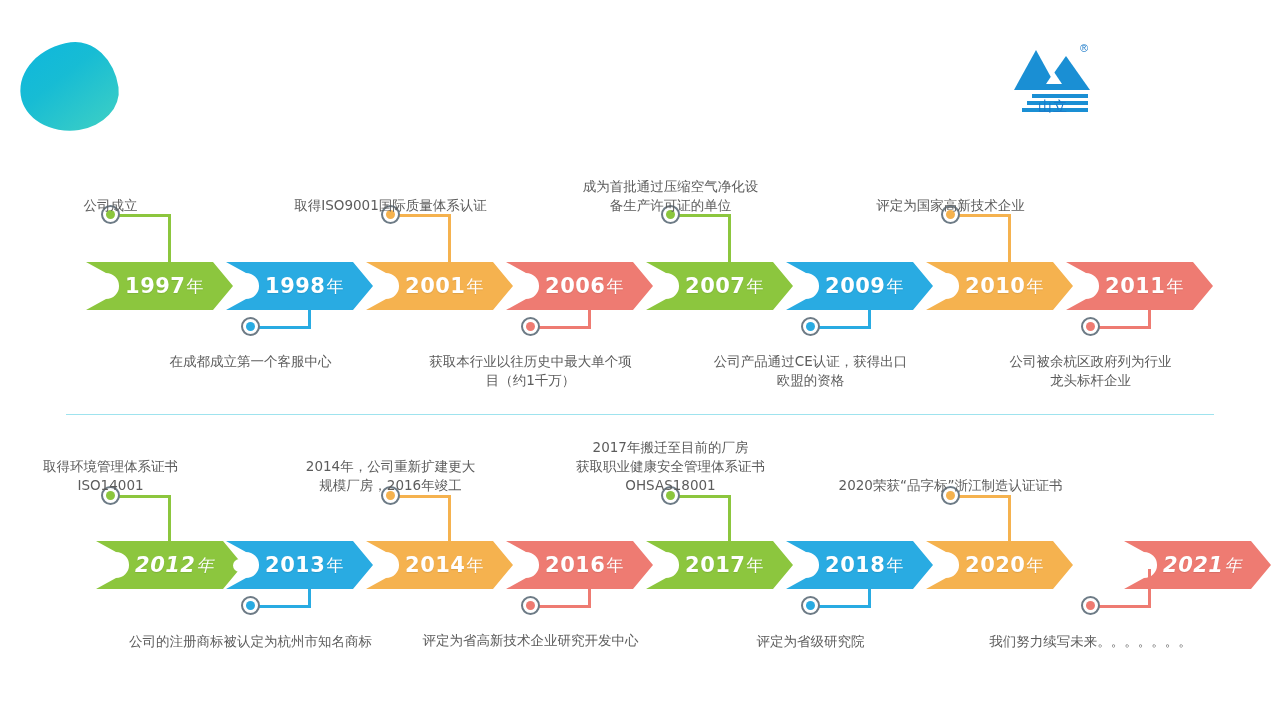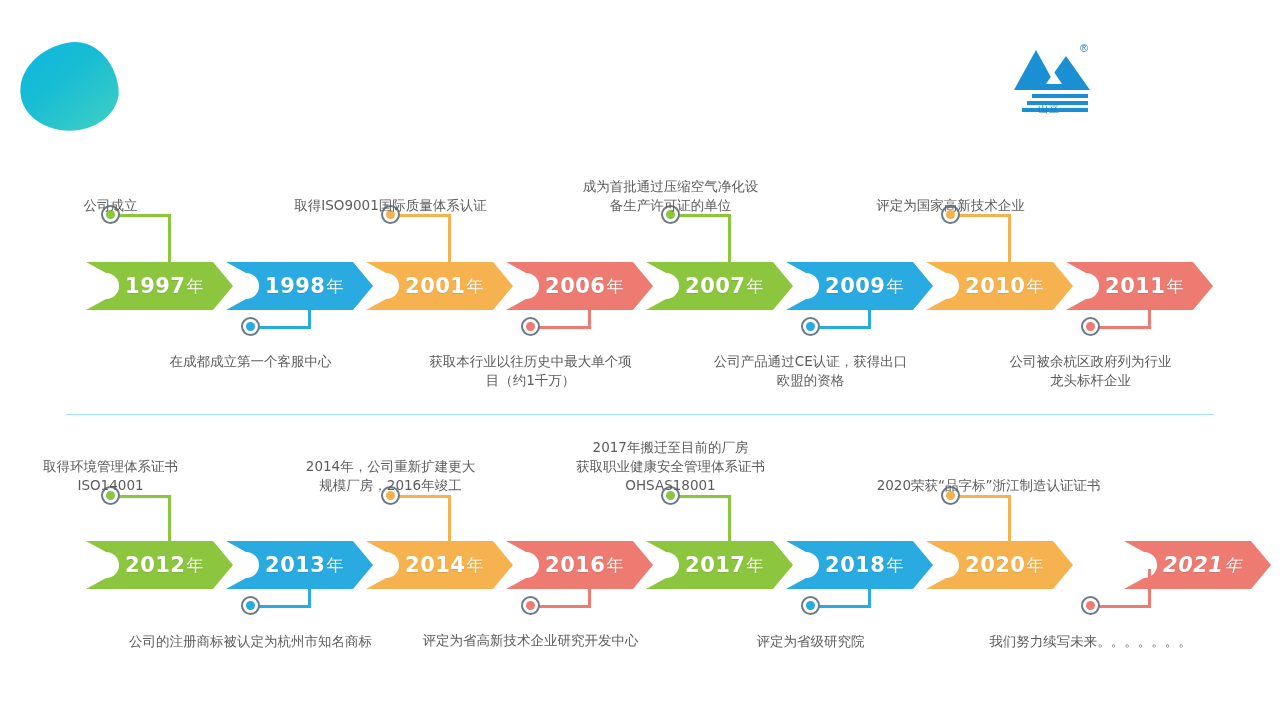--- a/index.html
+++ b/index.html
@@ -22,21 +22,21 @@
     position:absolute;left:130px;top:62px;
     font-size:44px;letter-spacing:4px;color:#29b6c8;
     font-family:"DejaVu Sans","Liberation Sans",sans-serif;
     font-weight:400;white-space:nowrap;
   }
 
   
   .logo{position:absolute;right:58px;top:44px;width:212px;height:78px;}
   .logo-mark{position:absolute;left:0;top:2px;width:86px;height:72px;}
   .logo-sub{
-    position:absolute;left:8px;bottom:6px;font-size:10px;color:#1878c8;
+    position:absolute;left:8px;bottom:6px;font-size:14px;color:#1878c8;
     letter-spacing:1px;
     padding-left:20px;
   }
   .logo-txt{position:absolute;left:92px;top:0;width:122px;}
   .logo-cn{
     font-size:25px;line-height:27px;color:#111;letter-spacing:1px;
     font-family:"DejaVu Sans","Liberation Sans",sans-serif;font-weight:600;
   }
   .logo-en{
     font-size:14px;line-height:16px;color:#2b2b2b;letter-spacing:.5px;
@@ -229,21 +229,21 @@
       </div>
       <div class="cap" style="width: 300px; left: 800.5px; top: 196px;">评定为国家高新技术企业</div>
       <div class="ln v" style="background: rgb(238, 123, 114); left: 1147.5px; top: 290px; height: 37px;"></div>
       <div class="ln h" style="background: rgb(238, 123, 114); left: 1090.5px; width: 60px; top: 326px;"></div>
       <div class="dot" style="left: 1080.5px; top: 317px; border-color: rgb(109, 123, 134);">
         <i style="background:#EE7B72"></i>
       </div>
       <div class="cap" style="width: 300px; left: 940.5px; top: 352px;">公司被余杭区政府列为行业
 龙头标杆企业</div>
       <div class="chev-band" style="top: 541px;">
-        <div class="chev" style="left: 86px; width: 147px;">
+        <div class="chev" style="left: 96px; width: 147px; font-style: italic;">
           <svg class="shape" width="147" height="48" viewBox="0 0 147 48">
             <path d="M 20 0 L 127 0 L 147 24 L 127 48 L 20 48 L 0 48 L 20 37.05 A 9 9 0 1 0 20 10.950000000000001 L 0 0 Z" fill="#8CC63E"></path>
           </svg>
           <span class="knob"></span>
           <span class="yr">2012<span class="unit">年</span></span>
         </div>
         <div class="chev" style="left: 226px; width: 147px;">
           <svg class="shape" width="147" height="48" viewBox="0 0 147 48">
             <path d="M 20 0 L 127 0 L 147 24 L 127 48 L 20 48 L 0 48 L 20 37.05 A 9 9 0 1 0 20 10.950000000000001 L 0 0 Z" fill="#29ABE2"></path>
           </svg>
@@ -331,21 +331,21 @@
       <div class="ln h" style="background: rgb(41, 171, 226); left: 810.5px; width: 60px; top: 605px;"></div>
       <div class="dot" style="left: 800.5px; top: 596px; border-color: rgb(109, 123, 134);">
         <i style="background:#29ABE2"></i>
       </div>
       <div class="cap" style="width: 300px; left: 660.5px; top: 632px;">评定为省级研究院</div>
       <div class="ln v" style="background: rgb(245, 178, 79); left: 1007.5px; top: 496px; height: 53px;"></div>
       <div class="ln h" style="background: rgb(245, 178, 79); left: 950.5px; width: 60px; top: 495px;"></div>
       <div class="dot" style="left: 940.5px; top: 486px; border-color: rgb(109, 123, 134);">
         <i style="background:#F5B24F"></i>
       </div>
-      <div class="cap" style="width: 300px; left: 800.5px; top: 476px; text-align: right;">2020荣获“品字标”浙江制造认证证书</div>
+      <div class="cap" style="width: 300px; left: 800.5px; top: 476px;">2020荣获“品字标”浙江制造认证证书</div>
       <div class="ln v" style="background: rgb(238, 123, 114); left: 1147.5px; top: 569px; height: 37px;"></div>
       <div class="ln h" style="background: rgb(238, 123, 114); left: 1090.5px; width: 60px; top: 605px;"></div>
       <div class="dot" style="left: 1080.5px; top: 596px; border-color: rgb(109, 123, 134);">
         <i style="background:#EE7B72"></i>
       </div>
       <div class="cap" style="width: 300px; left: 940.5px; top: 632px;">我们努力续写未来。。。。。。。</div>
     </div>
 
 </div>
 

